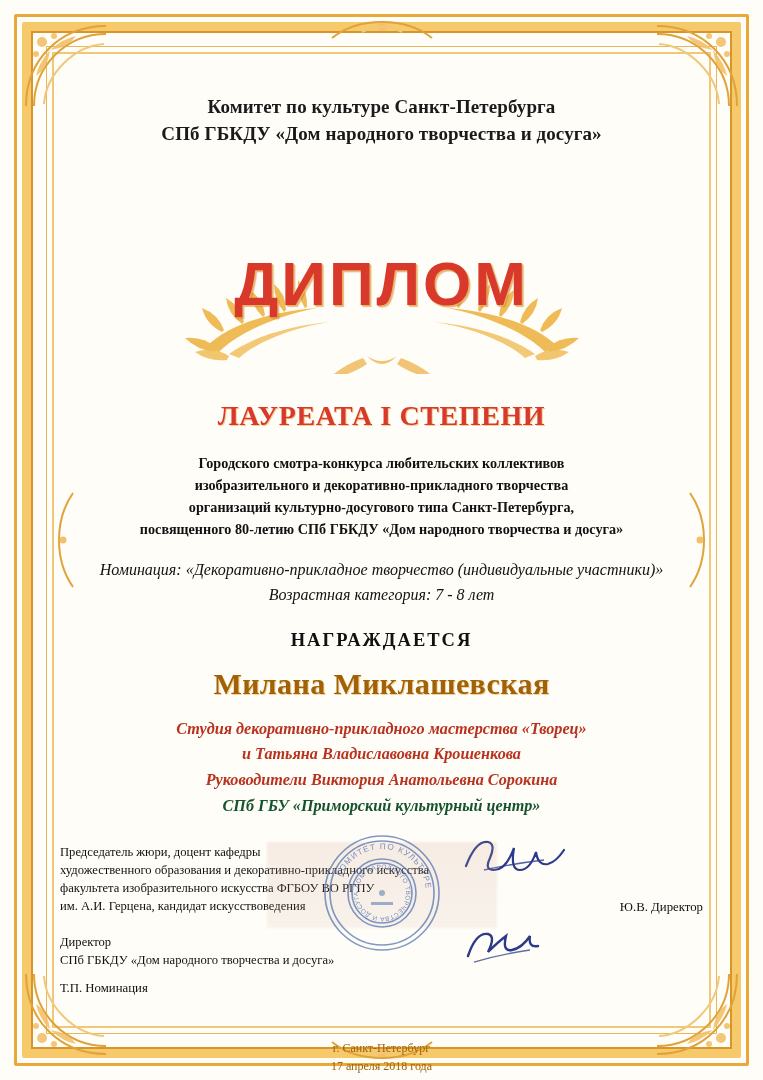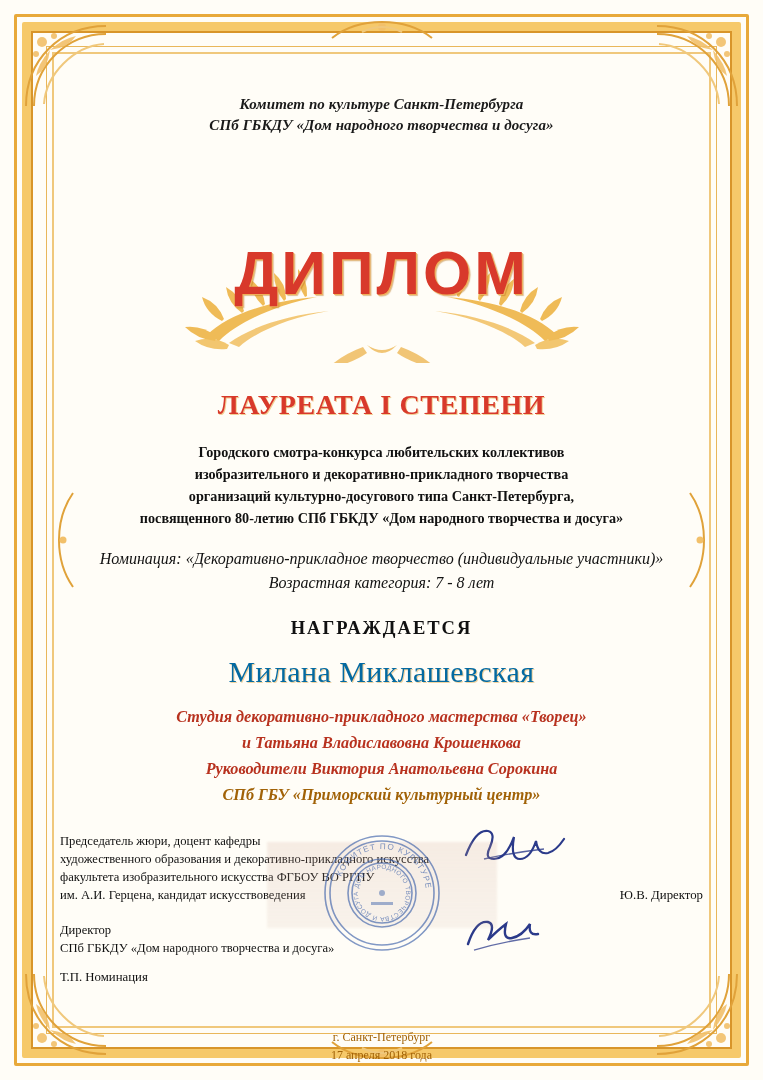--- a/index.html
+++ b/index.html
@@ -96,26 +96,25 @@
   .content {
     position: absolute;
     left: 60px;
     right: 60px;
     top: 62px;
     bottom: 60px;
     text-align: center;
   }
 
   .org-line {
-    font-size: 15px;
+    font-size: 19px;
     font-weight: bold;
     color: #1a1a1a;
     letter-spacing: 0.1px;
     line-height: 1.42;
-    font-style: italic;
   }
   .org-block { margin-top: 32px; }
 
   .emblem-wrap {
     margin-top: 86px;
     height: 140px;
     position: relative;
   }
 
   .diploma-word {
@@ -164,36 +163,36 @@
     margin-top: 22px;
     font-size: 18.5px;
     font-weight: bold;
     letter-spacing: 2px;
     color: #111;
   }
 
   .recipient {
     margin-top: 16px;
     font-size: 30px;
-    font-weight: normal;
-    color: #0369a1;
+    font-weight: bold;
+    color: #a16207;
     letter-spacing: 0.4px;
     text-shadow: 1px 1px 0 rgba(230,170,70,0.5);
   }
 
   .studio {
     margin-top: 16px;
     font-size: 16.2px;
     font-style: italic;
     font-weight: bold;
     line-height: 1.6;
     color: #b8321f;
   }
   .studio .org {
-    color: #a16207;
+    color: #14532d;
   }
 
   
   .signatures {
     margin-top: 24px;
     text-align: left;
     position: relative;
   }
   .sig-row {
     position: relative;

